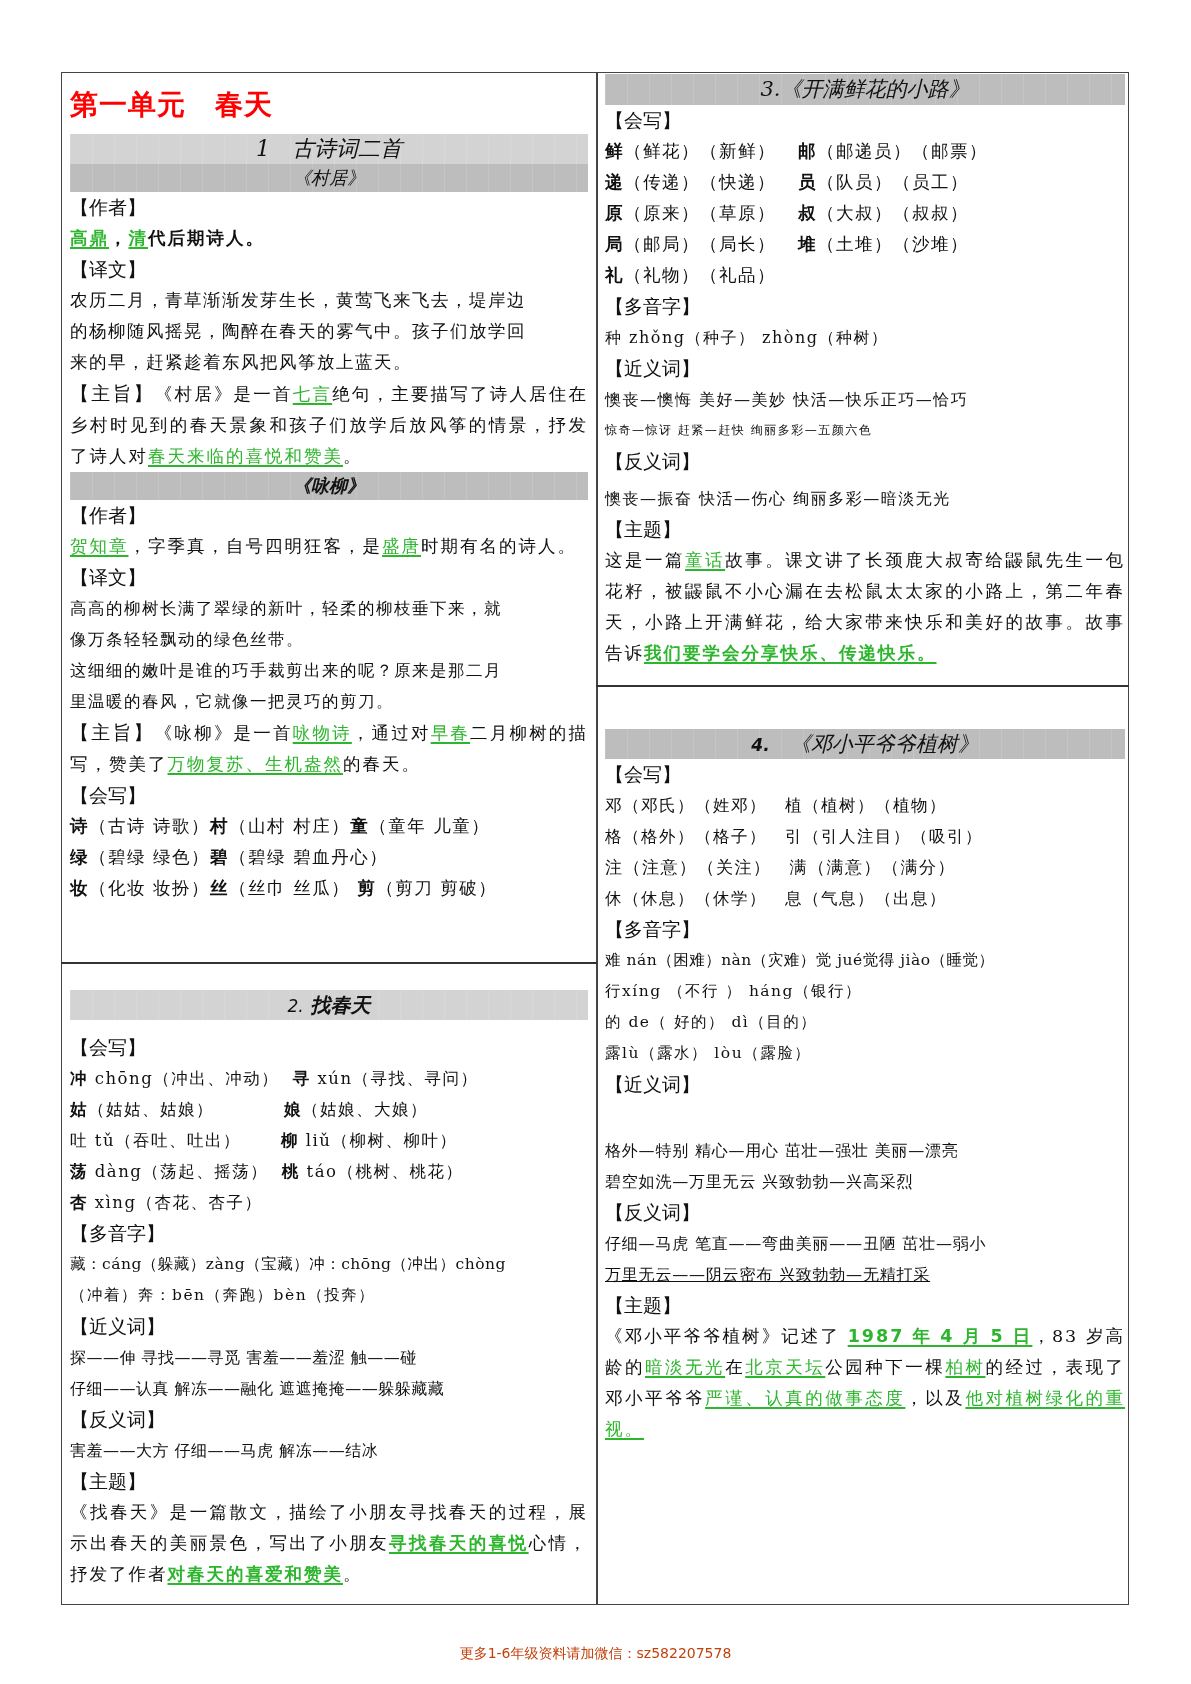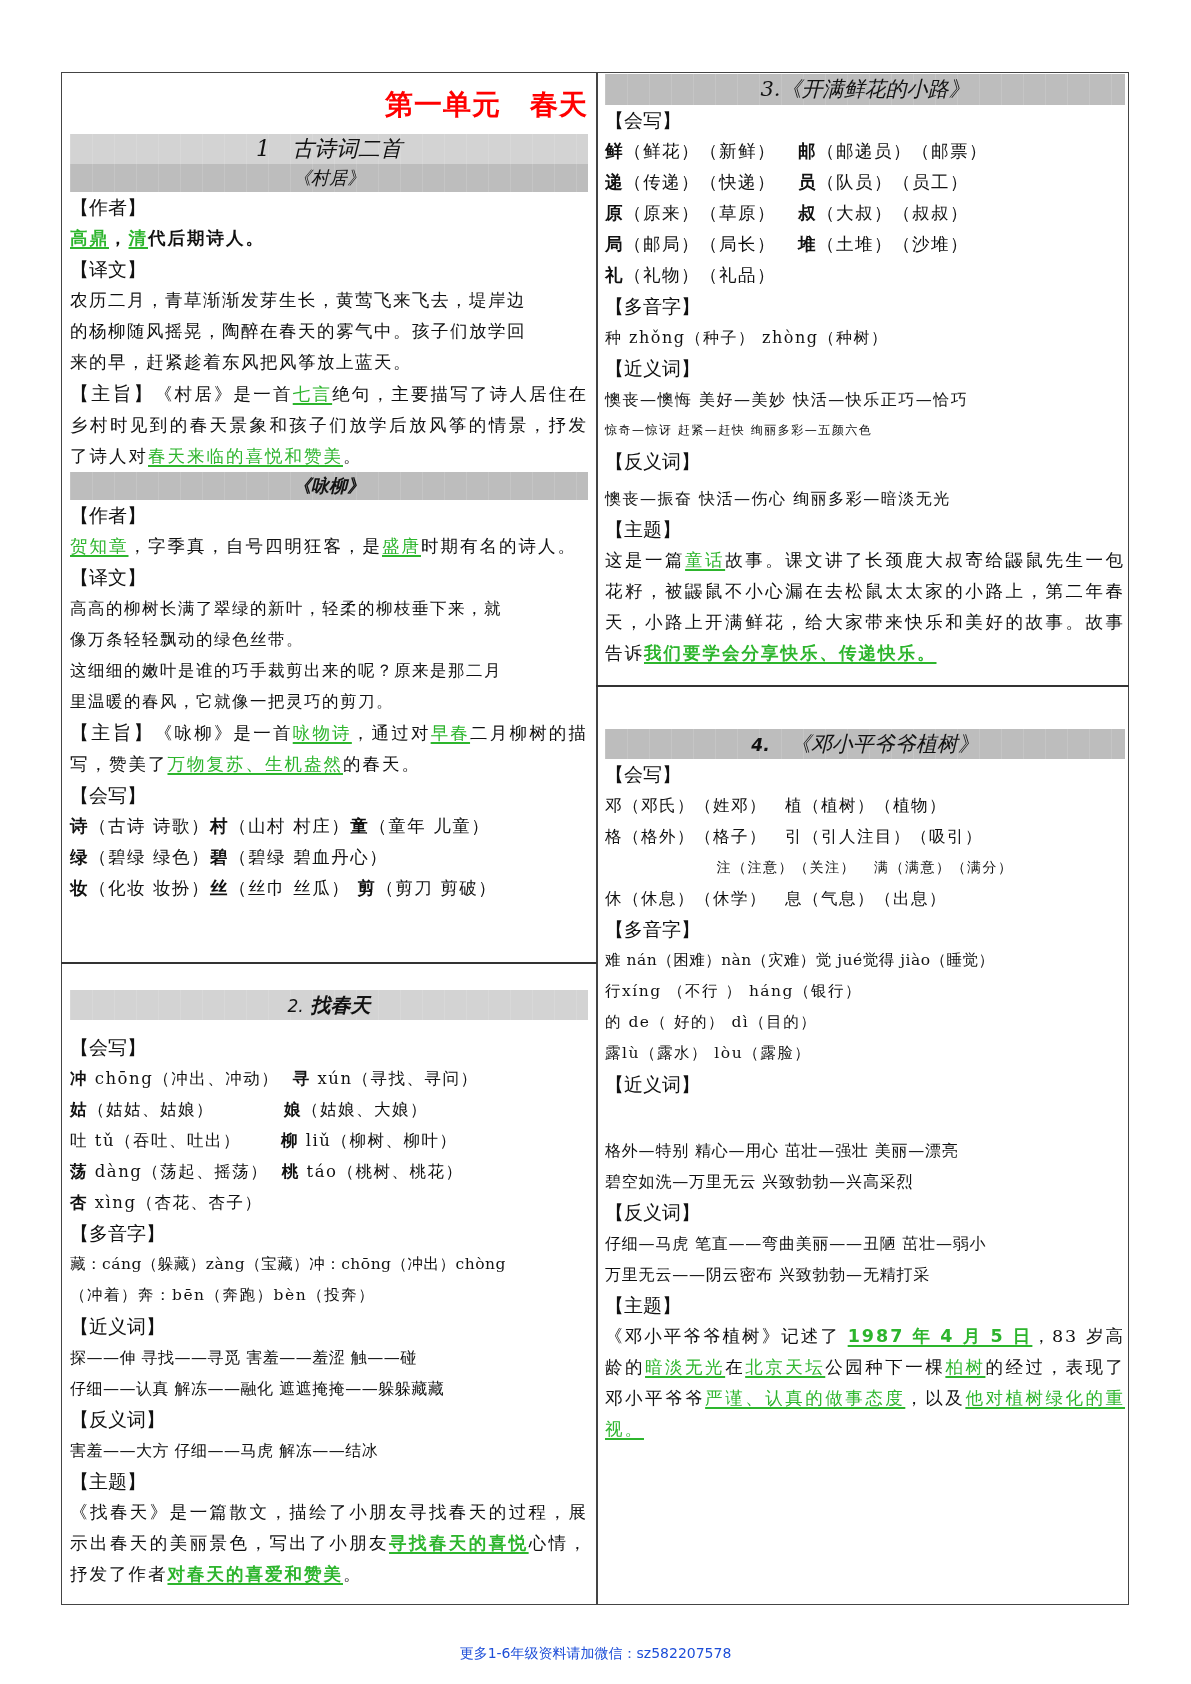--- a/index.html
+++ b/index.html
@@ -12,21 +12,21 @@
     position: absolute; left: 61px; top: 72px; width: 1068px; height: 1533px;
     border: 1.5px solid #444; box-sizing: border-box;
   }
   .col-divider { position: absolute; left: 596px; top: 72px; width: 1.5px; height: 1533px; background: #444; }
   .hline { position: absolute; height: 1.5px; background: #333; }
   .col { position: absolute; box-sizing: border-box; }
   .col-left { left: 70px; width: 518px; }
   .col-right { left: 605px; width: 520px; }
 
   .unit-title {
-    text-align: right; color: #ff0000; font-weight: bold;
+    text-align: left; color: #ff0000; font-weight: bold;
     font-family: "DejaVu Sans", "Liberation Sans", sans-serif;
     font-size: 28px; letter-spacing: 1px; height: 58px; line-height: 58px;
     word-spacing: 18px;
   }
   .bar {
     background: #cfcfcf; text-align: center; color: #111;
     font-size: 22px; height: 30px; line-height: 30px;
     background-image: repeating-linear-gradient(90deg, rgba(255,255,255,0.12) 0 1px, transparent 1px 22px);
     font-style: italic;
   }
@@ -38,21 +38,21 @@
   }
   .para { font-size: 17.5px; line-height: 31px; letter-spacing: 2px; text-align: justify; }
   .head { font-size: 19px; line-height: 31px; font-family: "DejaVu Sans", "Liberation Sans", sans-serif; }
   .head.bold { font-weight: normal; }
   .g { color: #2db52d; text-decoration: underline; text-decoration-color: #2db52d; text-decoration-thickness: 2px; text-underline-offset: 3px; }
   .gb { color: #2db52d; font-weight: bold; text-decoration: underline; text-decoration-thickness: 2px; text-underline-offset: 3px; font-family: "DejaVu Sans", "Liberation Sans", sans-serif; }
   .b { font-weight: bold; font-family: "DejaVu Sans", "Liberation Sans", sans-serif; }
   .sp { display: inline-block; }
   .footer {
     position: absolute; left: 0; width: 1191px; top: 1645px; text-align: center;
-    font-family: "DejaVu Sans", "Liberation Sans", sans-serif; font-size: 14px; color: #1d4ed8;
+    font-family: "DejaVu Sans", "Liberation Sans", sans-serif; font-size: 14px; color: #c2410c;
   }
 </style>
 </head>
 <body>
 
 <div class="frame"></div>
 <div class="col-divider"></div>
 <div class="hline" style="left:61px; top:962px; width:536px;"></div>
 <div class="hline" style="left:596px; top:685px; width:533px;"></div>
 
@@ -142,32 +142,32 @@
   </div>
 </div>
 
 <div class="col col-right" style="top:729px;">
   <div class="bar dark" style="height:30px;line-height:30px;font-size:21px;">
     <span class="b" style="font-size:17px;">4.</span>&nbsp;&nbsp;&nbsp;<span>《邓小平爷爷植树》</span>
   </div>
   <div class="head bold">【会写】</div>
   <div class="line" style="font-size:16.5px;"><span>邓</span><span>（邓氏）（姓邓）</span><span class="sp" style="width:18px"></span><span>植</span><span>（植树）（植物）</span></div>
   <div class="line" style="font-size:16.5px;"><span>格</span><span>（格外）（格子）</span><span class="sp" style="width:18px"></span><span>引</span><span>（引人注目）（吸引）</span></div>
-  <div class="line" style="font-size:14px;text-align:center;"><span>注</span><span>（注意）（关注）</span><span class="sp" style="width:18px"></span><span>满</span><span>（满意）（满分）</span></div>
+  <div class="line" style="font-size:17px;"><span>注</span><span>（注意）（关注）</span><span class="sp" style="width:18px"></span><span>满</span><span>（满意）（满分）</span></div>
   <div class="line" style="font-size:16.5px;"><span>休</span><span>（休息）（休学）</span><span class="sp" style="width:18px"></span><span>息</span><span>（气息）（出息）</span></div>
   <div class="head bold">【多音字】</div>
   <div class="line" style="font-size:15.5px;letter-spacing:0.5px;">难 nán（困难）nàn（灾难）觉 jué觉得 jiào（睡觉）</div>
   <div class="line" style="font-size:15.5px;">行xíng （不行 ） háng（银行）</div>
   <div class="line" style="font-size:15.5px;">的 de（ 好的）   dì（目的）</div>
   <div class="line" style="font-size:15.5px;">露lù（露水）    lòu（露脸）</div>
   <div class="head bold">【近义词】</div>
   <div class="line" style="font-size:16px;letter-spacing:0.8px;margin-top:35px;">格外—特别      精心—用心   茁壮—强壮 美丽—漂亮</div>
   <div class="line" style="font-size:16px;letter-spacing:0.8px;">碧空如洗—万里无云 兴致勃勃—兴高采烈</div>
   <div class="head bold">【反义词】</div>
   <div class="line" style="font-size:16px;letter-spacing:0.8px;">仔细—马虎 笔直——弯曲美丽——丑陋   茁壮—弱小</div>
-  <div class="line" style="font-size:16px;letter-spacing:0.8px;">万里无云——阴云密布 兴致勃勃—无精打采</div>
+  <div class="line" style="font-size:16px;letter-spacing:0.8px;text-decoration:underline;">万里无云——阴云密布 兴致勃勃—无精打采</div>
   <div class="head">【主题】</div>
   <div class="para">
     <span>《邓小平爷爷植树》记述了 </span><span class="gb">1987 年 4 月 5 日</span><span>，83 岁高龄的</span><span class="g">暗淡无光</span><span>在</span><span class="g">北京天坛</span><span>公园种下一棵</span><span class="g">柏树</span><span>的经过，表现了邓小平爷爷</span><span class="g">严谨、认真的做事态度</span><span>，以及</span><span class="g">他对植树绿化的重视。</span>
   </div>
 </div>
 
 <div class="footer">更多1-6年级资料请加微信：sz582207578</div>
 
 </body></html>

